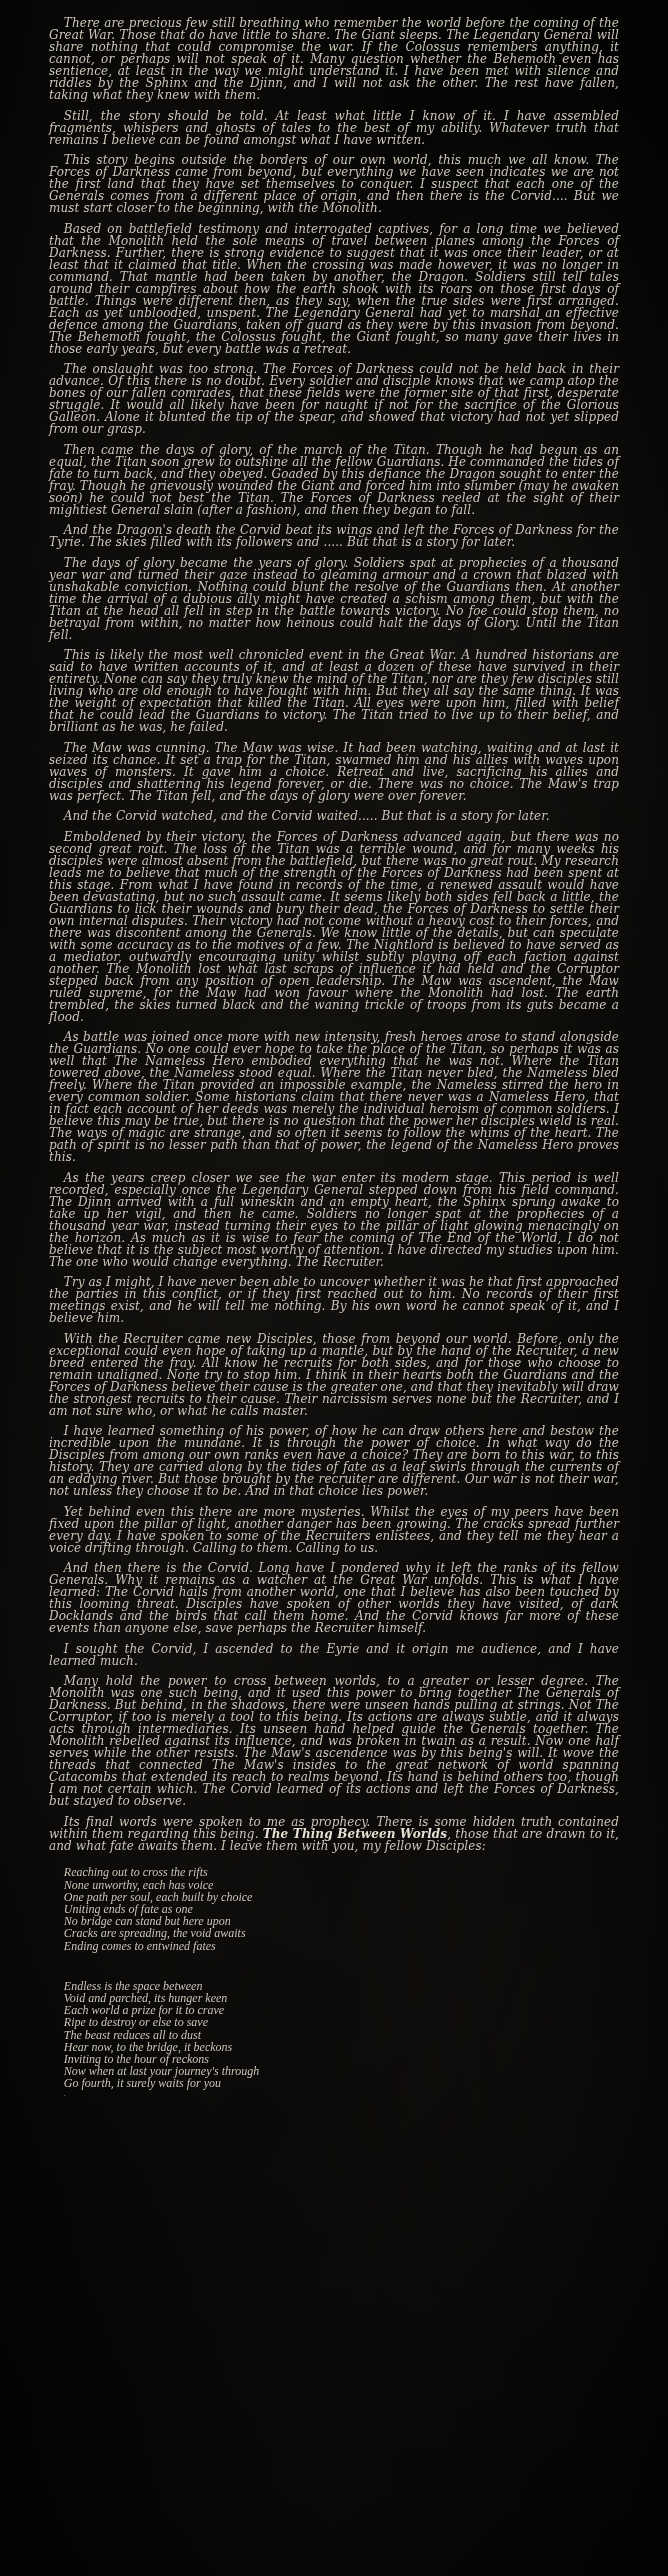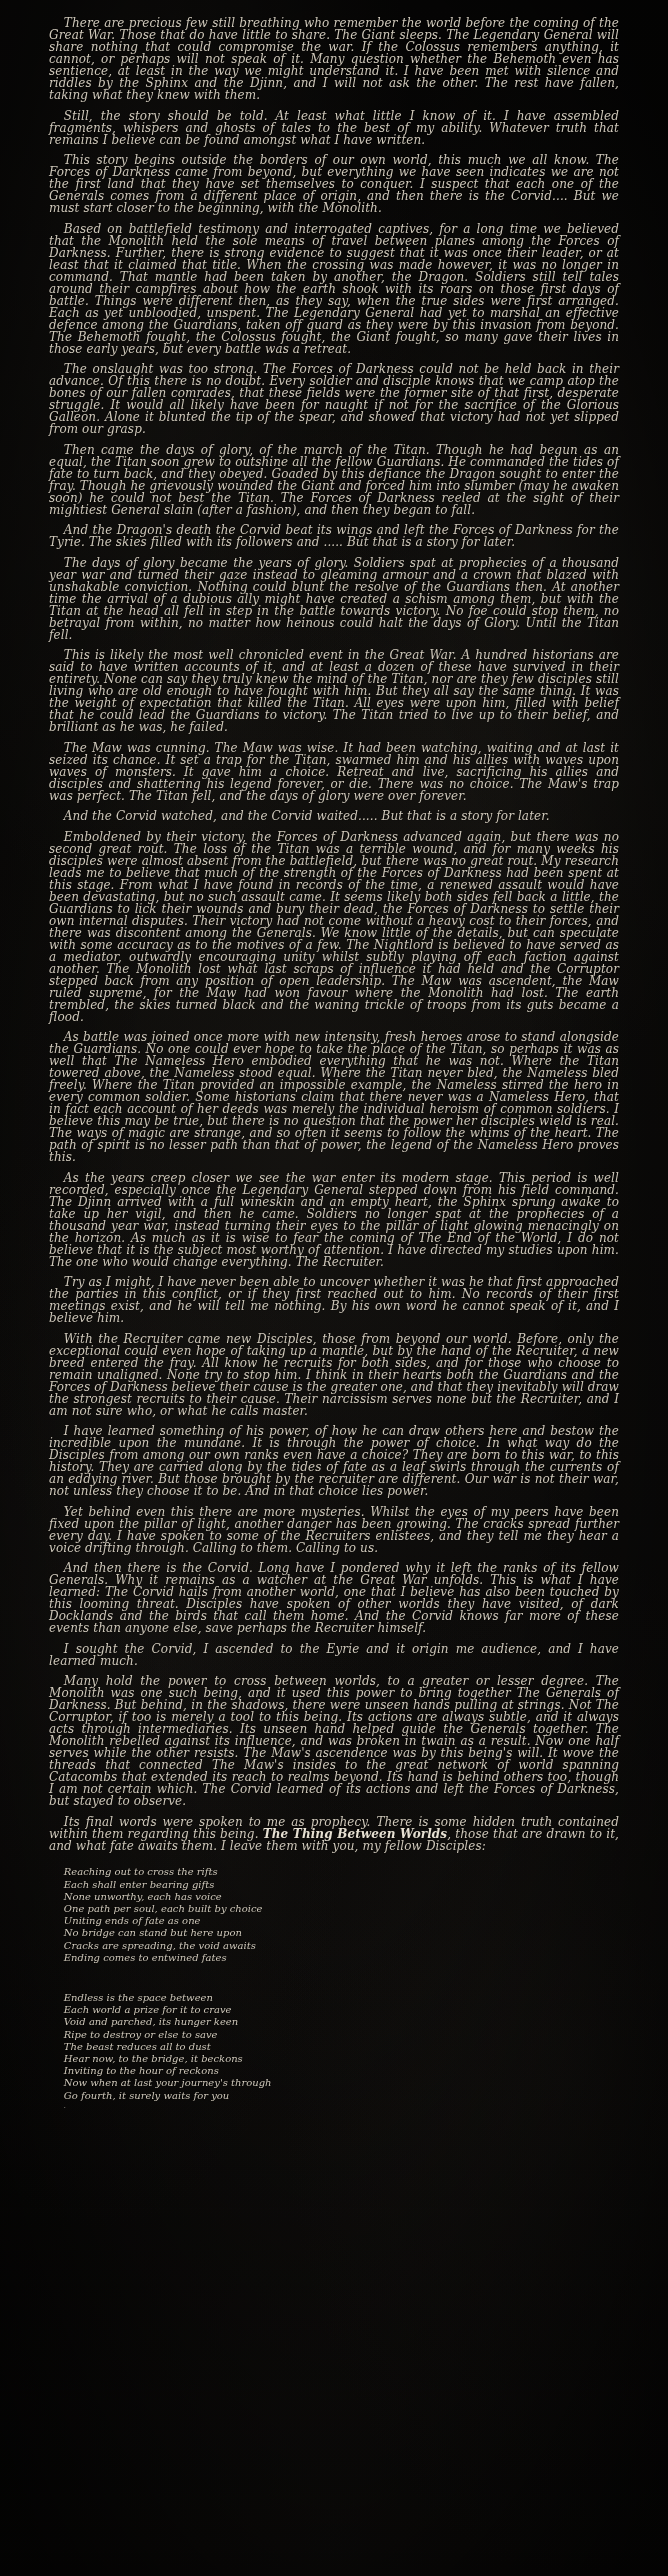--- a/index.html
+++ b/index.html
@@ -57,27 +57,28 @@
   p.para:last-child { margin-bottom: 12px; }
   .emph {
     font-weight: bold;
     font-style: italic;
     color: #e6e0d2;
   }
   .verse-block {
     margin-top: 14.8px;
   }
   .verse-line {
-    font-size: 10px;
+    font-size: 12px;
     line-height: 12.2px;
     font-style: italic;
     color: #cfc8ba;
     text-indent: 14.8px;
     text-shadow: 0 0 1.1px rgba(0,0,0,0.9);
     white-space: pre-wrap;
+    font-family: Liberation Serif, serif;
   }
   .verse-gap {
     height: 12px;
   }
   .tail-dot {
     font-size: 6.5px;
     line-height: 9px;
     color: #cfc8ba;
     text-indent: 14.8px;
   }
@@ -110,36 +111,35 @@
     <p class="para">I have learned something of his power, of how he can draw others here and bestow the incredible upon the mundane. It is through the power of choice. In what way do the Disciples from among our own ranks even have a choice? They are born to this war, to this history. They are carried along by the tides of fate as a leaf swirls through the currents of an eddying river. But those brought by the recruiter are different. Our war is not their war, not unless they choose it to be. And in that choice lies power.</p>
     <p class="para">Yet behind even this there are more mysteries. Whilst the eyes of my peers have been fixed upon the pillar of light, another danger has been growing. The cracks spread further every day. I have spoken to some of the Recruiters enlistees, and they tell me they hear a voice drifting through. Calling to them. Calling to us.</p>
     <p class="para">And then there is the Corvid. Long have I pondered why it left the ranks of its fellow Generals. Why it remains as a watcher at the Great War unfolds. This is what I have learned: The Corvid hails from another world, one that I believe has also been touched by this looming threat. Disciples have spoken of other worlds they have visited, of dark Docklands and the birds that call them home. And the Corvid knows far more of these events than anyone else, save perhaps the Recruiter himself.</p>
     <p class="para">I sought the Corvid, I ascended to the Eyrie and it origin me audience, and I have learned much.</p>
     <p class="para">Many hold the power to cross between worlds, to a greater or lesser degree. The Monolith was one such being, and it used this power to bring together The Generals of Darkness. But behind, in the shadows, there were unseen hands pulling at strings. Not The Corruptor, if too is merely a tool to this being. Its actions are always subtle, and it always acts through intermediaries. Its unseen hand helped guide the Generals together. The Monolith rebelled against its influence, and was broken in twain as a result. Now one half serves while the other resists. The Maw's ascendence was by this being's will. It wove the threads that connected The Maw's insides to the great network of world spanning Catacombs that extended its reach to realms beyond. Its hand is behind others too, though I am not certain which. The Corvid learned of its actions and left the Forces of Darkness, but stayed to observe.</p>
     <p class="para">Its final words were spoken to me as prophecy. There is some hidden truth contained within them regarding this being. <span class="emph">The Thing Between Worlds</span>, those that are drawn to it, and what fate awaits them. I leave them with you, my fellow Disciples:</p>
   </div>
 
   <div class="verse-block">
     <div class="verse-line">Reaching out to cross the rifts</div>
-    <div class="verse-line">Each shall enter bearing gifts</div>
     <div class="verse-line">None unworthy, each has voice</div>
     <div class="verse-line">One path per soul, each built by choice</div>
     <div class="verse-line">Uniting ends of fate as one</div>
     <div class="verse-line">No bridge can stand but here upon</div>
     <div class="verse-line">Cracks are spreading, the void awaits</div>
     <div class="verse-line">Ending comes to entwined fates</div>
   </div>
 
   <div class="verse-gap"></div>
   <div class="verse-gap"></div>
 
   <div class="verse-block" style="margin-top:4px">
     <div class="verse-line">Endless is the space between</div>
+    <div class="verse-line">Void and parched, its hunger keen</div>
     <div class="verse-line">Each world a prize for it to crave</div>
-    <div class="verse-line">Void and parched, its hunger keen</div>
     <div class="verse-line">Ripe to destroy or else to save</div>
     <div class="verse-line">The beast reduces all to dust</div>
     <div class="verse-line">Hear now, to the bridge, it beckons</div>
     <div class="verse-line">Inviting to the hour of reckons</div>
     <div class="verse-line">Now when at last your journey's through</div>
     <div class="verse-line">Go fourth, it surely waits for you</div>
   </div>
 
   <div class="tail-dot">.</div>
 

